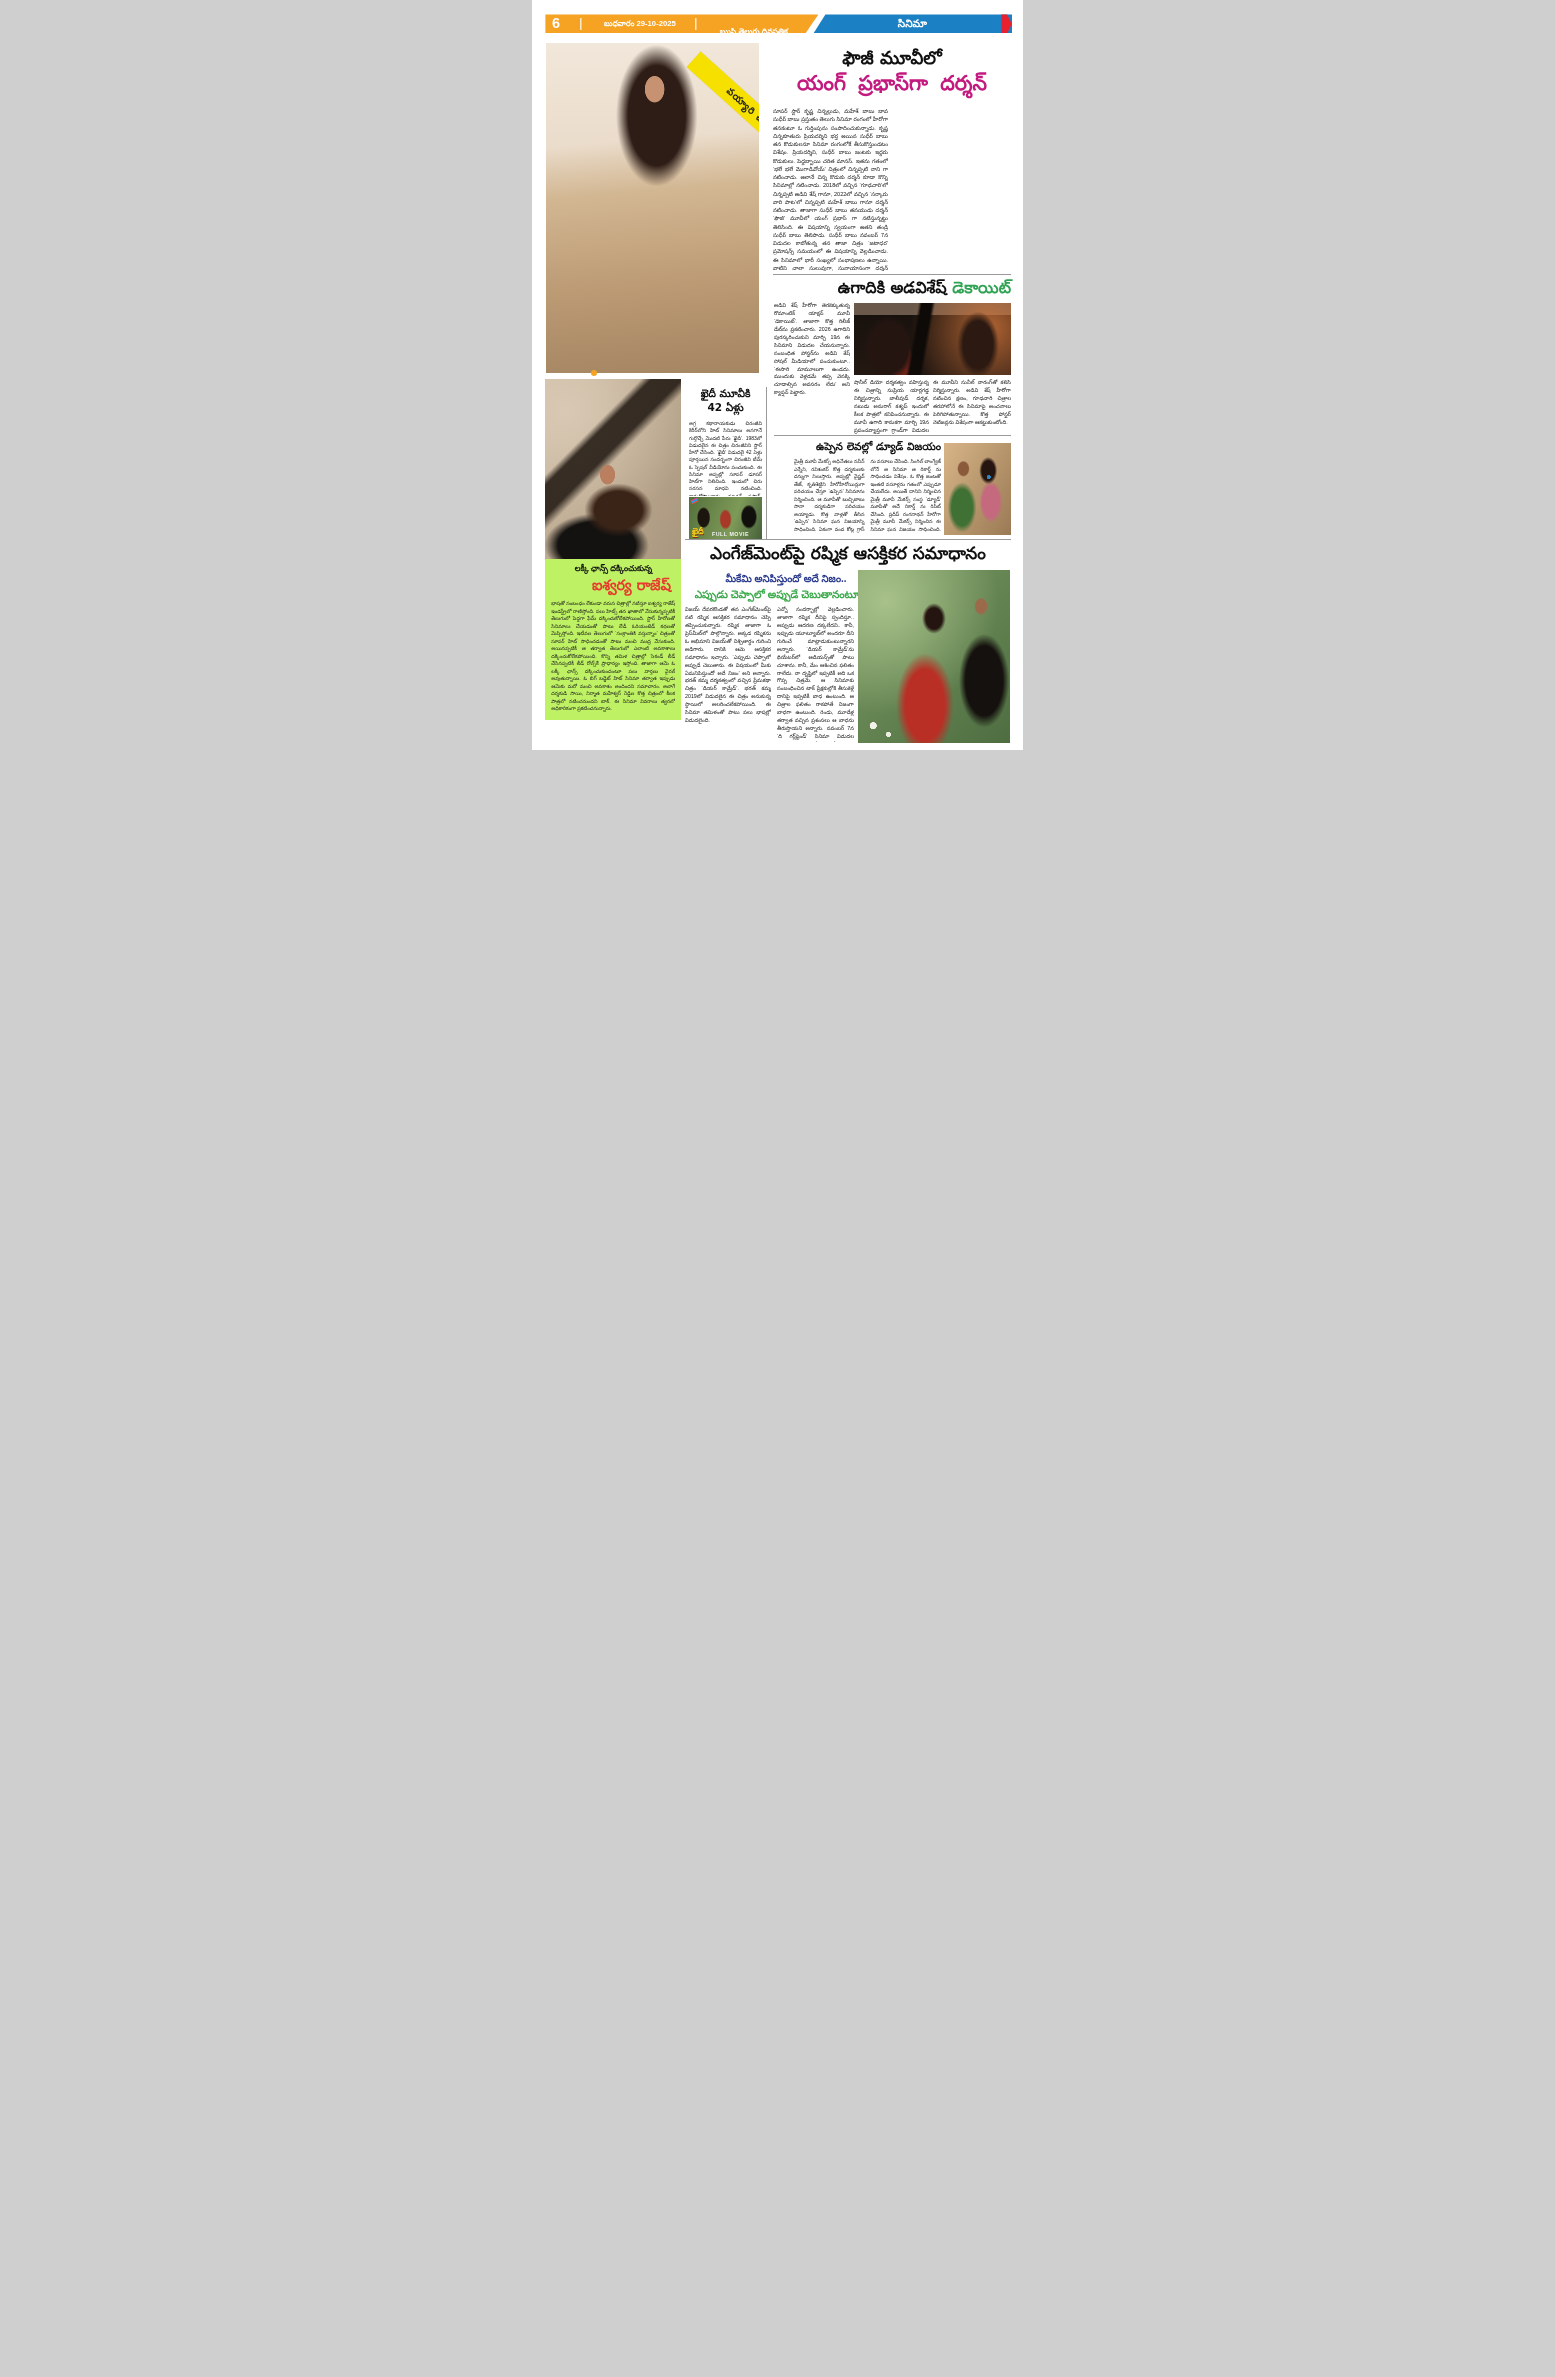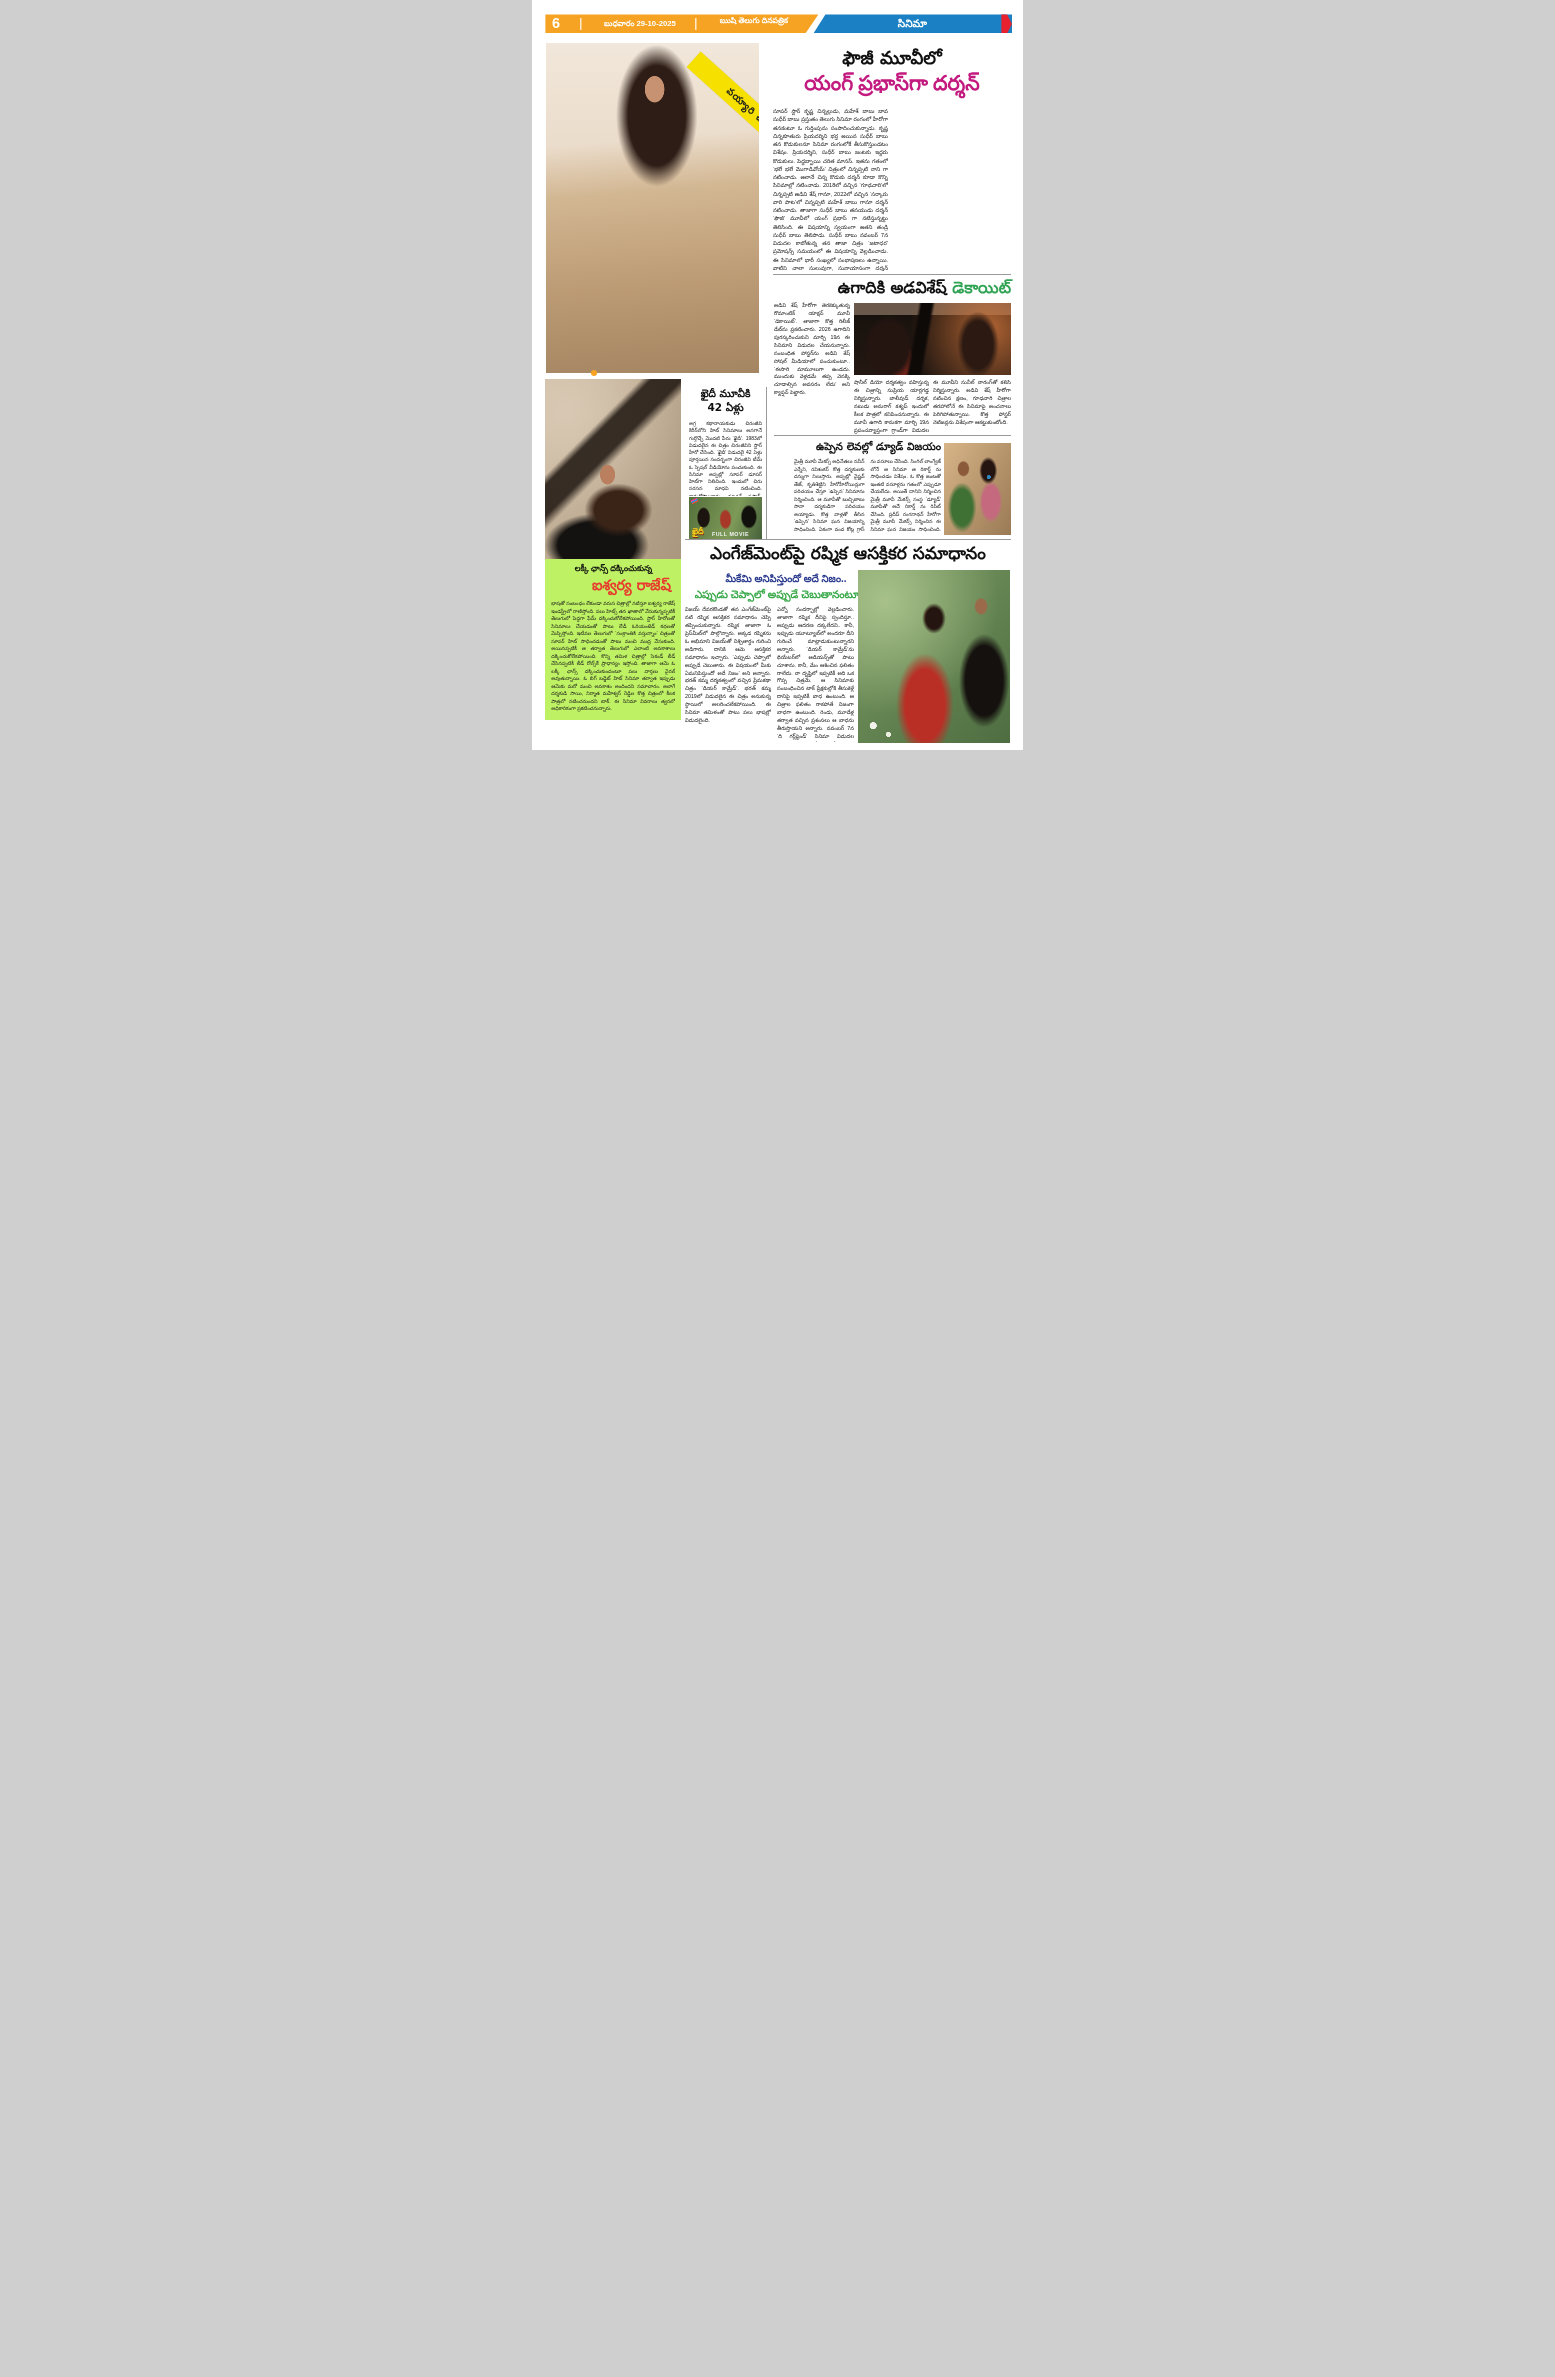--- a/index.html
+++ b/index.html
@@ -10,21 +10,21 @@
   .hdr{left:13.4px;top:14.4px;width:465px;height:19px;}
   .hdr-orange{left:0;top:0;width:273px;height:19px;background:#F6A324;
               clip-path:polygon(0 0,273px 0,260px 19px,0 19px);}
   .hdr-blue{left:268px;top:0;width:199px;height:19px;background:#1B80C4;
             clip-path:polygon(12px 0,199px 0,199px 19px,0 19px);}
   .hdr-red{left:456px;top:0;width:10.5px;height:19px;background:#E8212E;
            clip-path:polygon(0 0,55% 0,100% 50%,55% 100%,0 100%);}
   .pageno{left:6.7px;top:1px;font-size:14.4px;font-weight:bold;color:#fff;}
   .hdr-sep{width:0.5px;height:12.5px;top:3.4px;background:rgba(255,255,255,.75);box-shadow:1px 0 0 rgba(255,255,255,.4);}
   .hdr-date{left:44px;top:4.3px;width:101px;text-align:center;font-size:7.7px;font-weight:bold;color:#fff;}
-  .hdr-paper{left:158px;top:2px;width:101px;text-align:center;font-size:7.7px;font-weight:bold;color:#fff;}
+  .hdr-paper{left:158px;top:13px;width:101px;text-align:center;font-size:7.7px;font-weight:bold;color:#fff;text-decoration:underline;}
   .hdr-section{left:288px;top:2.9px;width:158px;text-align:center;font-size:10.5px;font-weight:bold;color:#fff;}
   
   .photo{overflow:hidden;}
   #photo-top{left:14.4px;top:43px;width:213px;height:330px;
     background:
       radial-gradient(ellipse 16.3px 22px at 51% 14%, #c79272 0 58%, rgba(199,146,114,0) 62%),
       radial-gradient(ellipse 55px 96px at 52% 22%, #2e1d16 0 52%, rgba(46,29,22,0) 74%),
       linear-gradient(175deg, rgba(0,0,0,0) 30%, rgba(203,172,130,.75) 45%, rgba(181,146,105,.85) 72%, rgba(160,128,92,.92) 100%),
       linear-gradient(#f1e7da,#e6d4c0 55%,#d8c2a8);}
   .ribbon{left:128px;top:57px;width:153px;height:21px;background:#F5E000;
@@ -91,21 +91,21 @@
   .plogo{width:4.3px;height:4.3px;background:rgba(255,255,255,.18);top:2.9px;}
   .fauzi-title{left:4.8px;top:84px;font-family:"DejaVu Serif",serif;font-weight:bold;
                font-size:17px;color:#e03a10;letter-spacing:1px;text-shadow:1px 1px 1px #000;}
   .tagline{left:0;top:126px;width:100%;text-align:center;font-size:3.8px;font-weight:bold;
            letter-spacing:0.7px;color:#e8e4da;font-family:"Liberation Serif",serif;}
   .tag-accent{color:#d96a20;}
   .credit{left:4.8px;bottom:3.8px;font-size:3.1px;color:#e0d8cc;letter-spacing:0.5px;font-weight:bold;}
   
   .body-txt{font-size:5.5px;line-height:1.5;text-align:justify;color:#161616;overflow:hidden;}
   .hl1{left:241px;top:47px;width:238px;text-align:center;font-size:18px;font-weight:800;color:#101010;font-family:"DejaVu Sans",sans-serif;}
-  .hl2{left:241px;top:72px;width:238px;text-align:center;font-size:20.6px;font-weight:800;color:#C31A7F;font-family:Liberation Serif, serif;}
+  .hl2{left:241px;top:72px;width:238px;text-align:center;font-size:20.6px;font-weight:800;color:#C31A7F;font-family:Liberation Mono, monospace;}
   #fauzi-body{left:241px;top:107px;width:115px;height:164px;}
   .rule{background:#9a9a9a;}
   .dec-hl{left:242px;top:278px;width:237px;text-align:right;font-size:16px;font-weight:800;font-family:"DejaVu Sans",sans-serif;color:#101010;}
   .dec-green{color:#2FA353;}
   #dec-colL{left:242px;top:302px;width:76px;height:132px;font-size:5.3px;}
   #dec-colM{left:322px;top:379px;width:75px;height:56px;font-size:5.3px;}
   #dec-colR{left:401px;top:379px;width:78px;height:56px;font-size:5.3px;}
   .kh-hl{left:157px;top:387px;width:73px;text-align:center;font-size:10.5px;font-weight:800;line-height:1.3;color:#101010;font-family:"DejaVu Sans",sans-serif;}
   #kh-body{left:157px;top:420px;width:73px;height:76px;font-size:5px;line-height:1.45;}
   .dude-hl{left:262px;top:440px;width:147px;text-align:right;font-size:10.5px;font-weight:800;color:#101010;font-family:"DejaVu Sans",sans-serif;}

